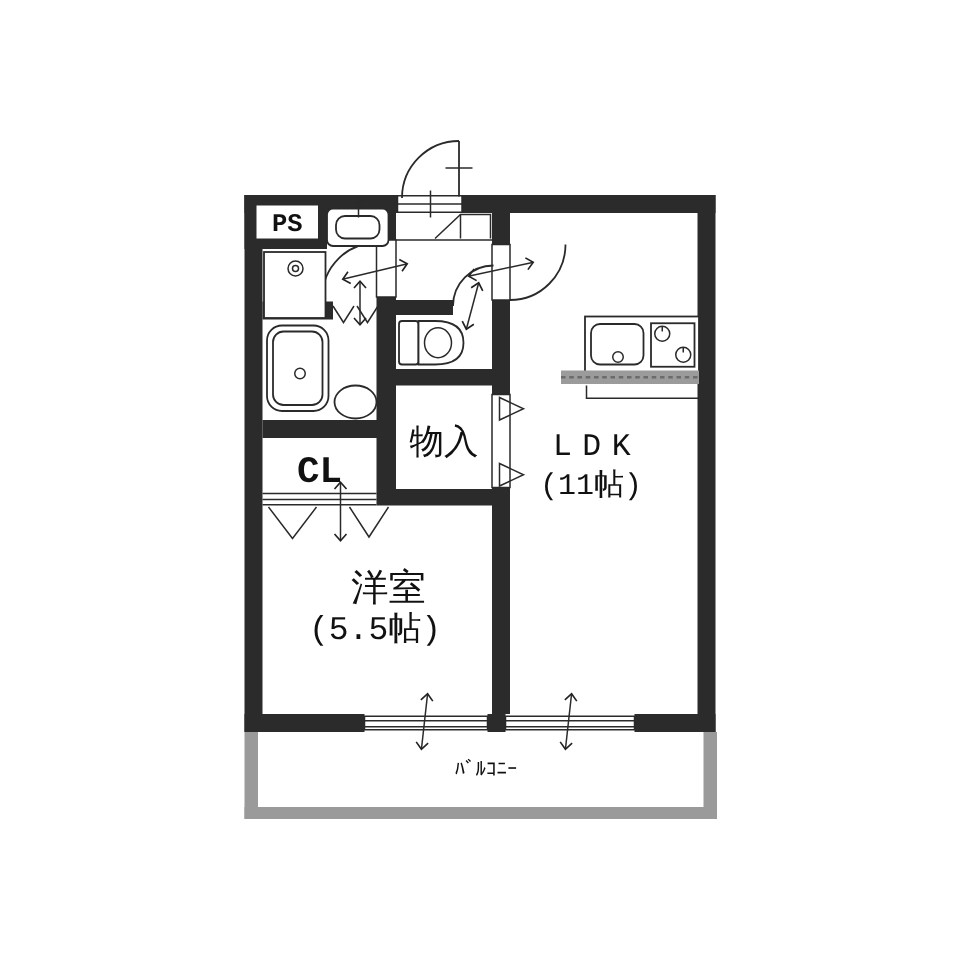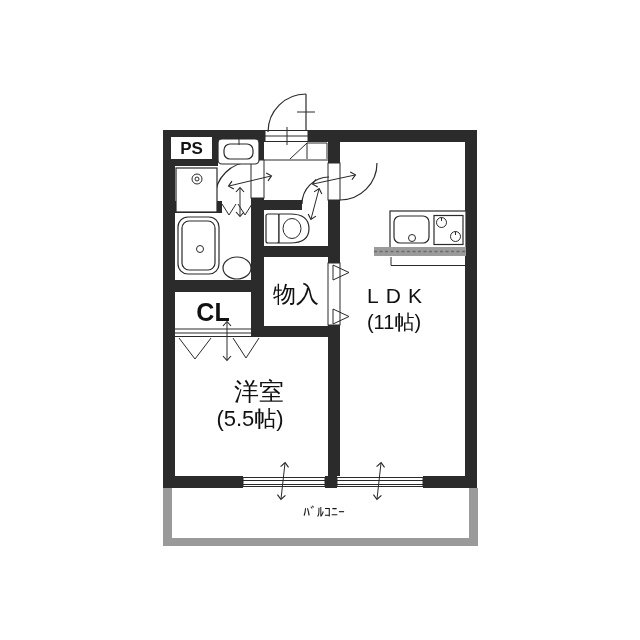--- a/index.html
+++ b/index.html
@@ -1,17 +1,17 @@
 <!DOCTYPE html>
 <html style="--wall: #2b2b2b; --line: #2a2a2a; --balcony: #9a9a9a; --counter_hatch: #9b9b9b; --text: #111111; --background: #ffffff;"><head>
 <meta charset="utf-8">
 <style>
   html,body{margin:0;padding:0;background:#fff;}
   .canvas{position:relative;width:640px;height:640px;background:var(--background,#fff);overflow:hidden;
-          font-family:Liberation Sans, sans-serif;}
+          font-family:Liberation Mono, monospace;}
   svg{display:block}
   .wall{fill:var(--wall,#2b2b2b);}
   .ln{fill:none;stroke:var(--line,#2a2a2a);stroke-width:1.2;}
   .lnthin{fill:none;stroke:var(--line,#2a2a2a);stroke-width:1;}
   .fixture{fill:#fff;stroke:var(--line,#2a2a2a);stroke-width:1.2;}
   .jamb{fill:#fff;stroke:var(--line,#2a2a2a);stroke-width:1;}
   .gray{fill:var(--balcony,#9a9a9a);}
   .hatch{fill:var(--counter_hatch,#9b9b9b);}
   .hatchline{fill:none;stroke:#6b6b6b;stroke-width:1.6;stroke-dasharray:3 2.5;}
   .txt{fill:var(--text,#111);}

